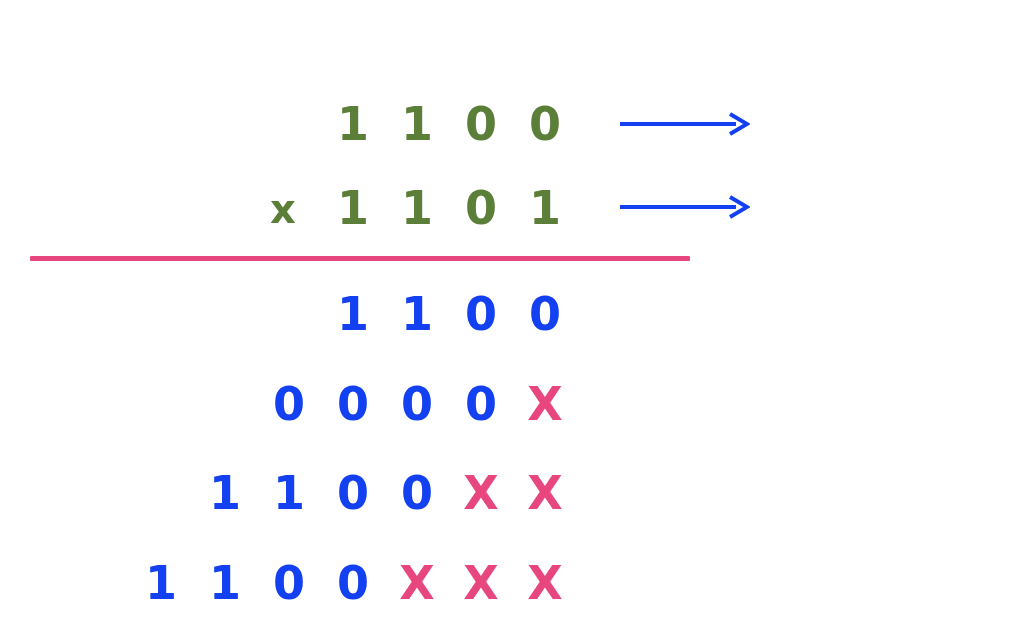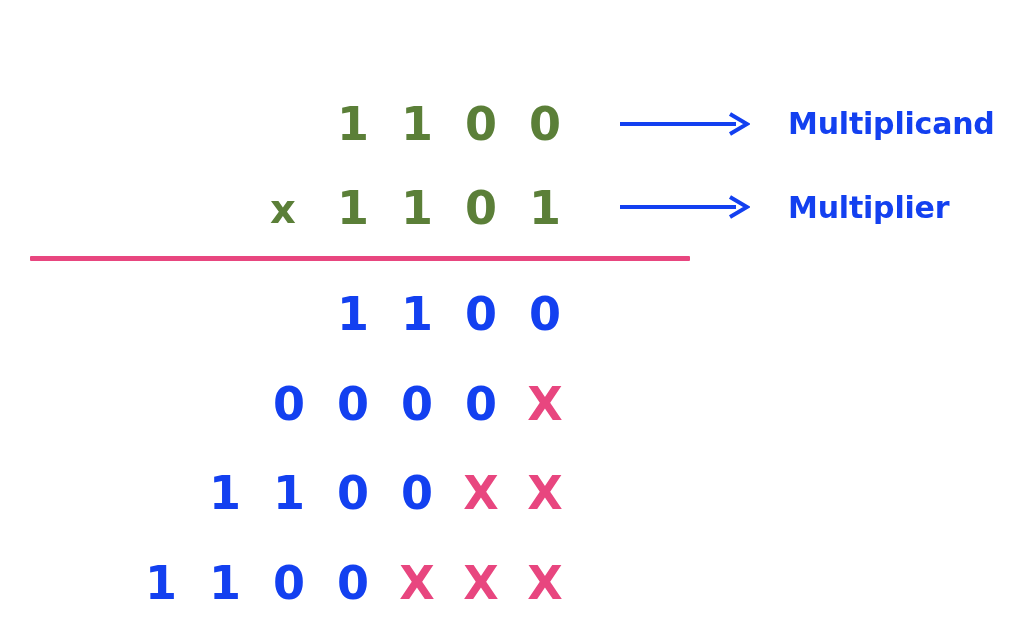--- a/index.html
+++ b/index.html
@@ -133,23 +133,21 @@
     <div class="cell pink" style="left:449px; top:555px;">X</div>
     <div class="cell pink" style="left:513px; top:555px;">X</div>
   </div>
 
   <div class="arrow" style="top:111px;">
     <svg width="132" height="26" viewBox="0 0 132 26" xmlns="http://www.w3.org/2000/svg">
       <line x1="2" y1="13" x2="118" y2="13" stroke="#1340F0" stroke-width="4" stroke-linecap="butt"></line>
       <polyline points="112,3 129,13 112,23" fill="none" stroke="#1340F0" stroke-width="4" stroke-linejoin="miter" stroke-linecap="butt"></polyline>
     </svg>
   </div>
-  <div class="label" style="top:106px;">Multiplicand</div>
 
   <div class="arrow" style="top:194px;">
     <svg width="132" height="26" viewBox="0 0 132 26" xmlns="http://www.w3.org/2000/svg">
       <line x1="2" y1="13" x2="118" y2="13" stroke="#1340F0" stroke-width="4" stroke-linecap="butt"></line>
       <polyline points="112,3 129,13 112,23" fill="none" stroke="#1340F0" stroke-width="4" stroke-linejoin="miter" stroke-linecap="butt"></polyline>
     </svg>
   </div>
-  <div class="label" style="top:190px;">Multiplier</div>
 
 </div>
 
 </body></html>

